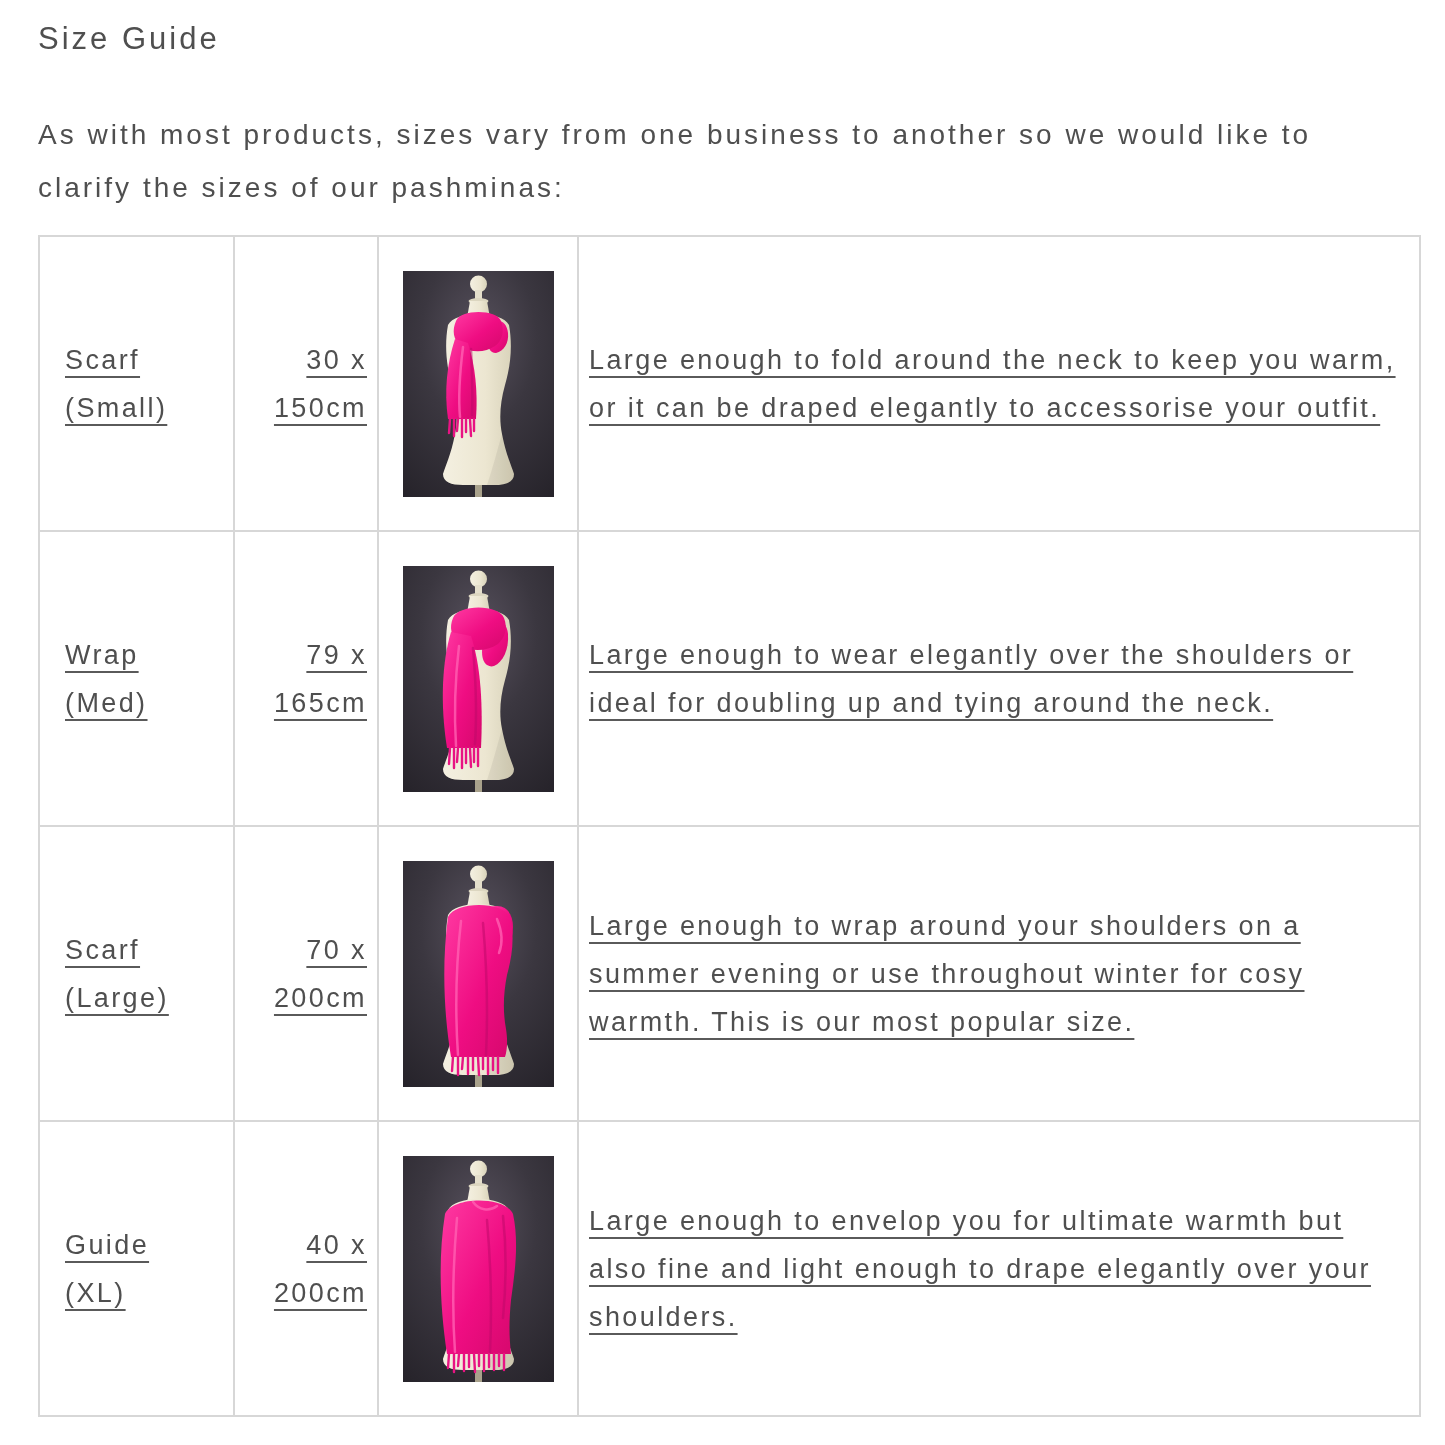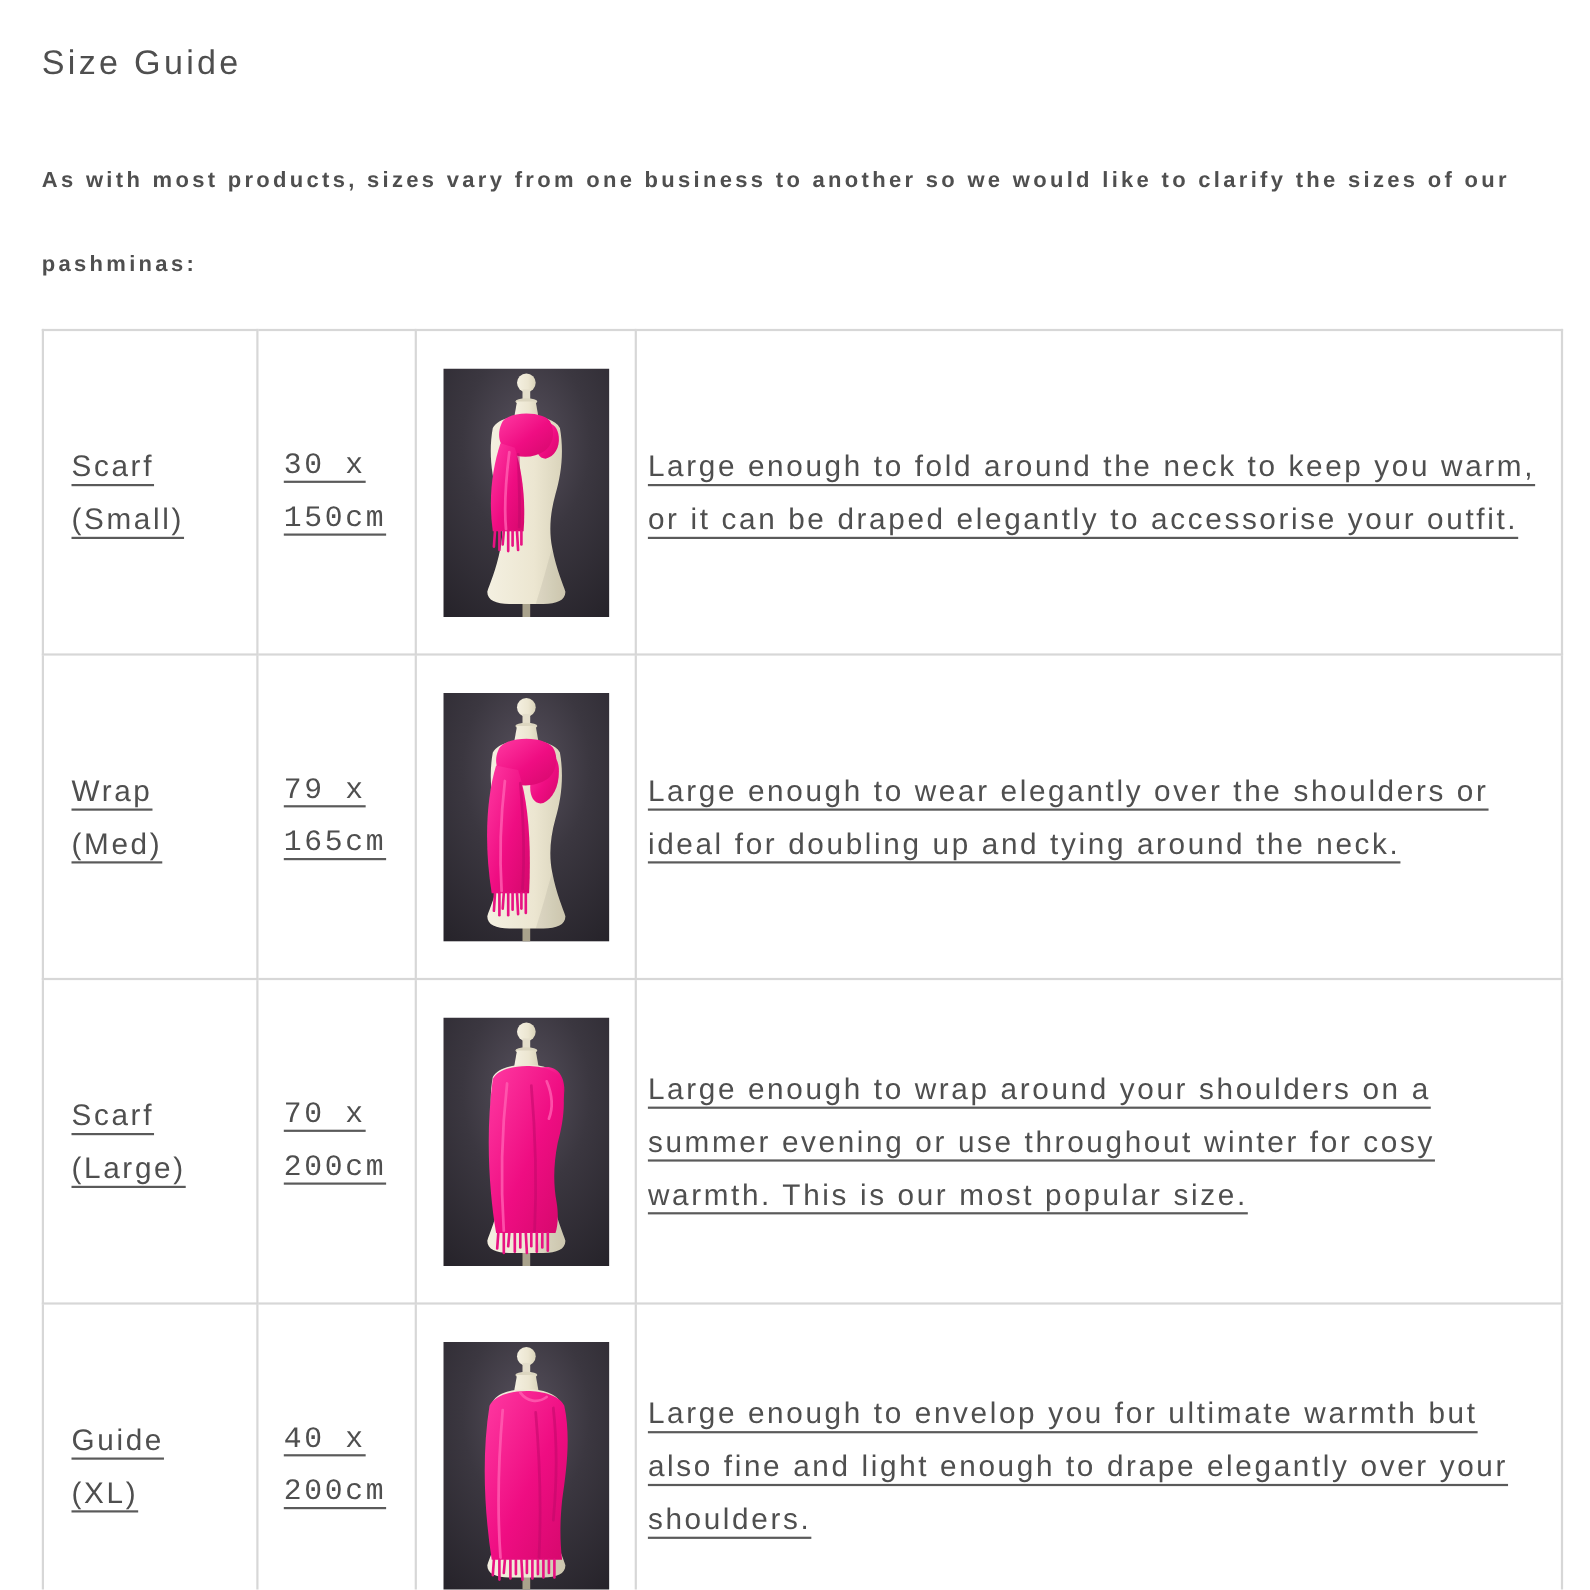--- a/index.html
+++ b/index.html
@@ -6,39 +6,39 @@
   html, body { margin: 0; padding: 0; background: #ffffff; }
   body {
     width: 1445px; height: 1445px; overflow: hidden;
     font-family: "Liberation Sans", "DejaVu Sans", sans-serif;
     color: #4f4f4f;
   }
   .page { padding: 21px 26px 0 38px; }
 
   .page-title {
     font-size: 31px; font-weight: 400; line-height: 36px;
-    letter-spacing: 3px; margin: 18px 0 51px 0; color: #4f4f4f;
+    letter-spacing: 3px; margin: 0 0 51px 0; color: #4f4f4f;
   }
   .intro {
-    font-size: 20px; font-weight: 700; line-height: 76px;
+    font-size: 28px; font-weight: 400; line-height: 53px;
     letter-spacing: 3px; max-width: 1360px; margin: 0 0 21px 0;
   }
 
   table.size-table {
     border-collapse: collapse; table-layout: fixed;
     width: 1381px;
   }
   .size-table td {
     border: 2px solid #d7d7d7;
     height: 295px; vertical-align: middle;
     font-size: 27px; line-height: 48px; letter-spacing: 2.4px;
     color: #4f4f4f;
   }
   td.name-cell { padding: 0 25px; margin-left: 24px; }
-  td.dim-cell  { padding: 0 23px; text-align: left; font-family: Liberation Mono, monospace; }
+  td.dim-cell  { padding: 0 10px; text-align: right; }
   td.img-cell  { padding: 0; text-align: center; }
   td.desc-cell { padding: 0 10px; }
 
   .u {
     text-decoration: underline;
     text-decoration-thickness: 2px;
     text-underline-offset: 7px;
     text-decoration-color: #5a5a5a;
   }
 

